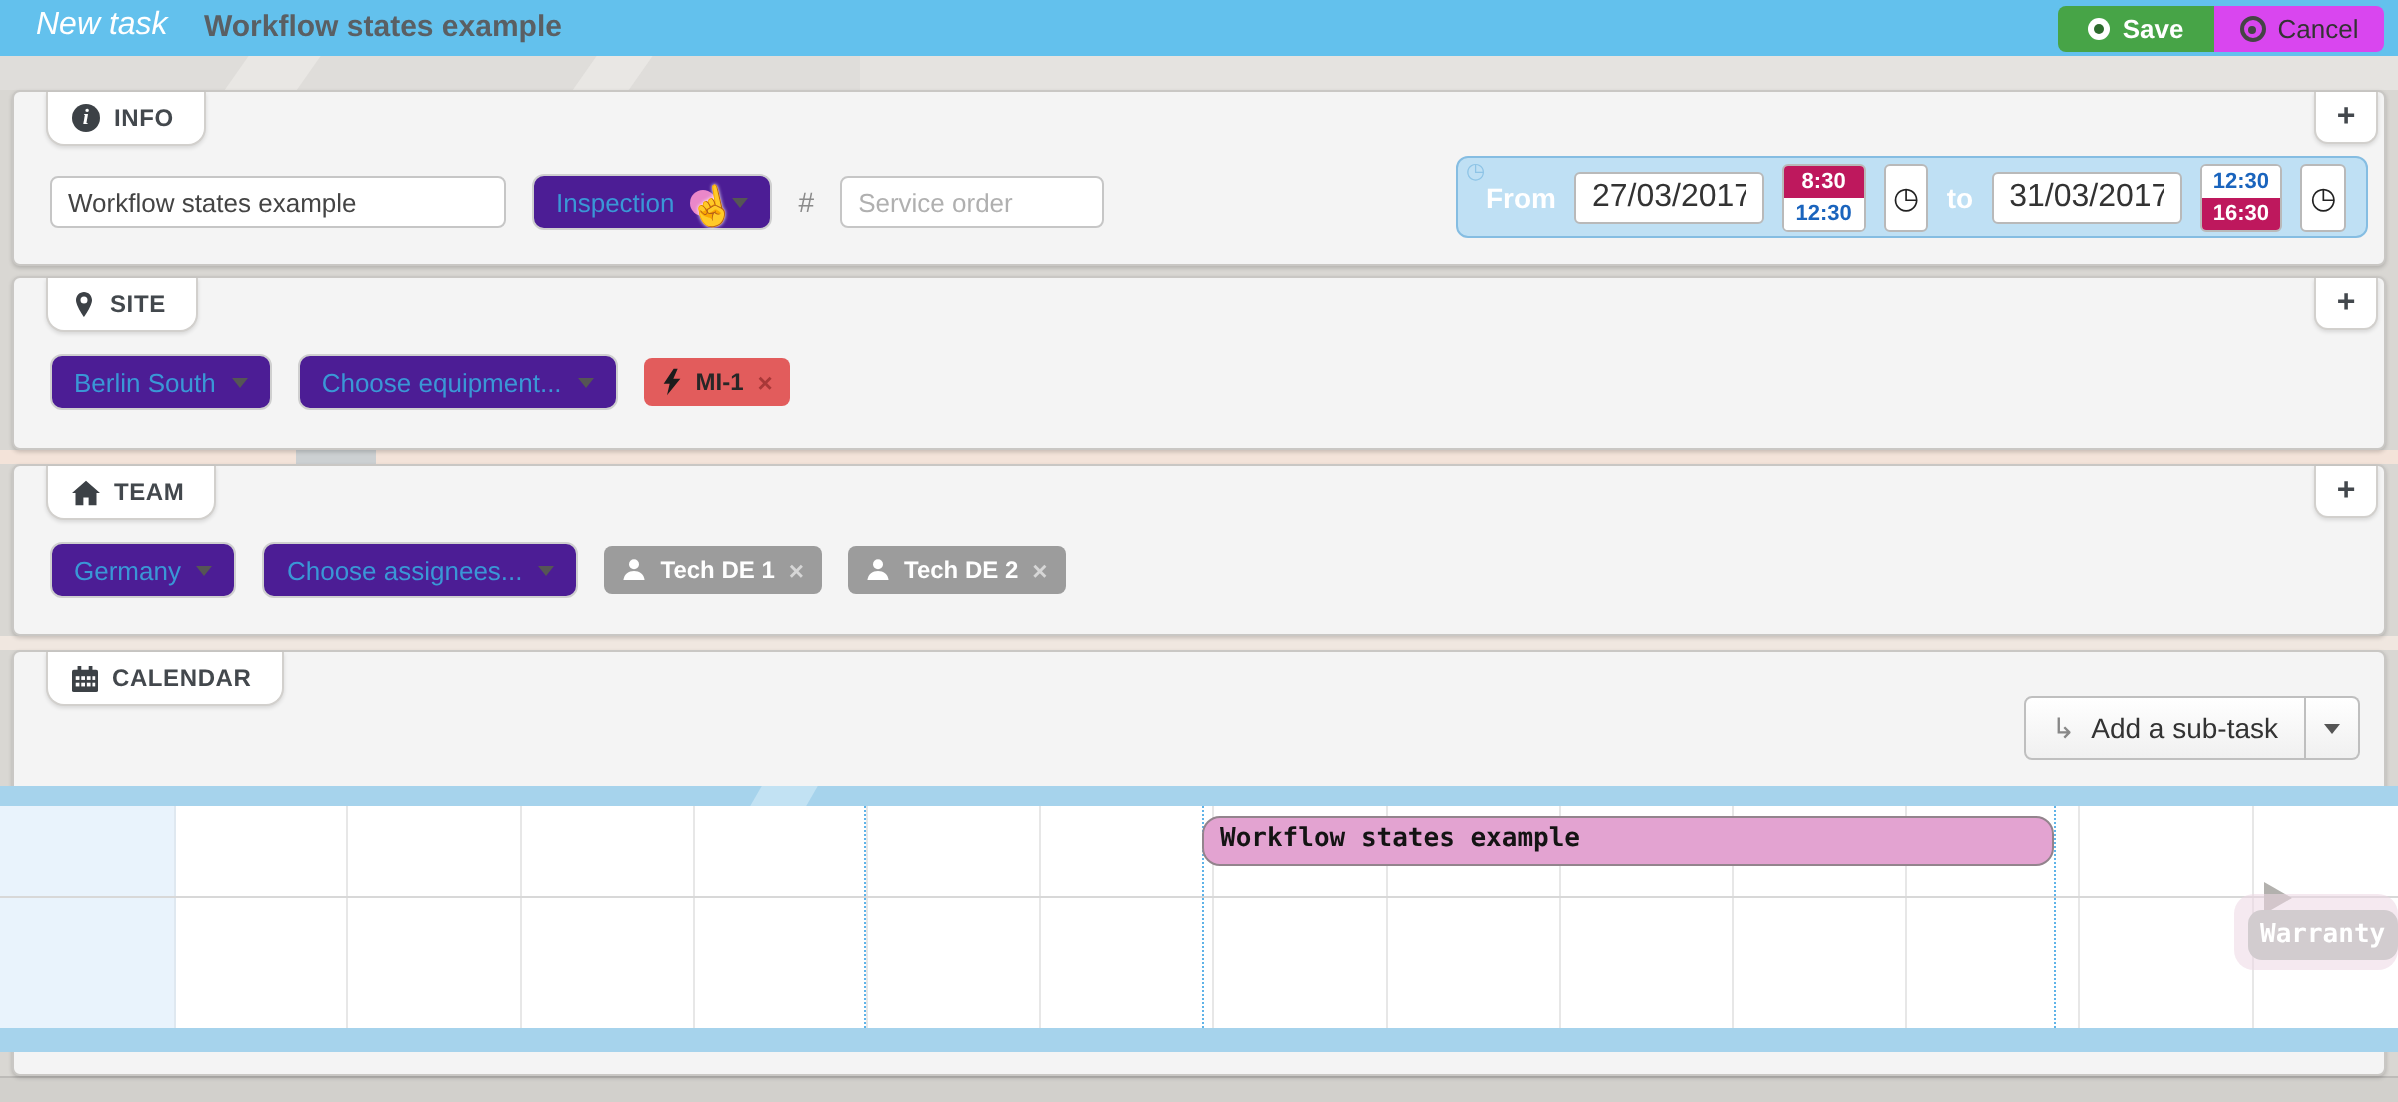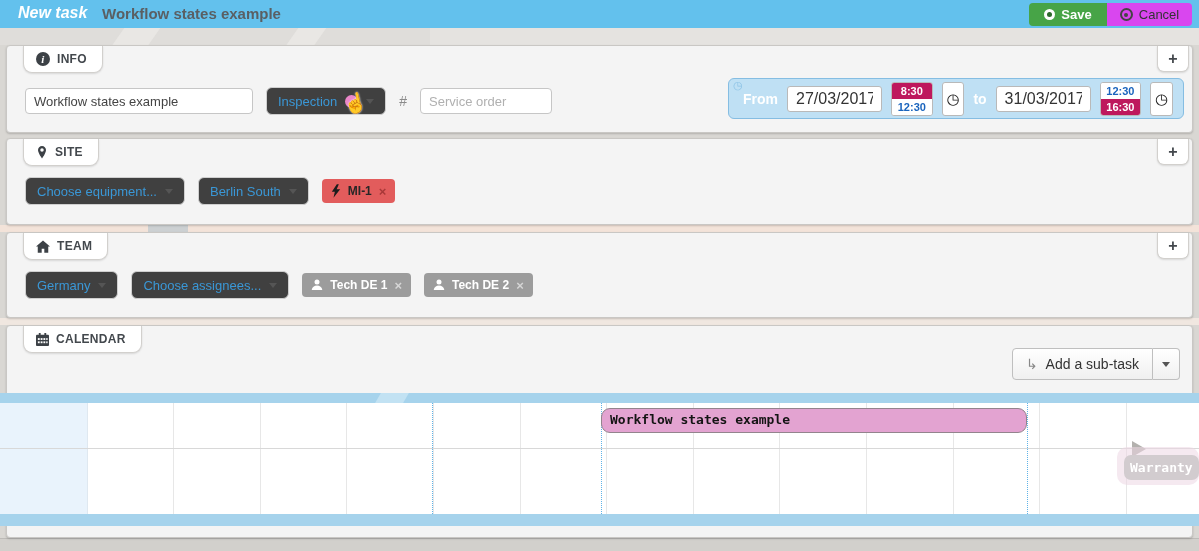--- a/index.html
+++ b/index.html
@@ -11,21 +11,21 @@
   #map-a{top:28px;height:17px;background:#dfddda;}
   #map-a .road{position:absolute;top:-6px;height:30px;background:#e9e7e4;transform:skewX(-35deg);}
   #map-a .patch{position:absolute;top:0;height:17px;background:#e5e3e0;}
   #map-b{top:225px;height:7px;background:#f3e3d9;}
   #map-b .patch{position:absolute;top:0;height:7px;background:#ccd0d2;}
   #map-c{top:318px;height:7px;background:#f0e7e0;}
   #map-d{top:538px;height:13px;background:#d2d0cc;border-top:1px solid #bdbbb8;}
 
   
   #header{position:absolute;top:0;left:0;width:1199px;height:28px;background:#63c1ed;z-index:3;}
-  #header .badge{position:absolute;left:18px;top:4px;font-size:16px;font-weight:bold;font-style:italic;color:#ffffff;}
+  #header .badge{position:absolute;left:18px;top:4px;font-size:16px;font-weight:normal;font-style:italic;color:#ffffff;}
   #header .title{position:absolute;left:102px;top:5px;font-size:15px;font-weight:bold;color:#5a5f63;}
   .hdr-btn{position:absolute;top:3px;height:23px;line-height:23px;font-size:13px;text-align:right;cursor:pointer;
     display:flex;align-items:center;justify-content:center;gap:6px;box-sizing:border-box;}
   #save-btn{right:92px;width:78px;background:#47a447;color:#fff;font-weight:bold;border-radius:4px 0 0 4px;}
   #cancel-btn{right:7px;width:85px;background:#d946ef;color:#333;border-radius:0 4px 4px 0;}
   .ico-save{width:11px;height:11px;border-radius:50%;background:#fff;position:relative;display:inline-block;}
   .ico-save:after{content:"";position:absolute;left:3px;top:3px;width:5px;height:5px;border-radius:50%;background:#2d6b2d;}
   .ico-cancel{width:9px;height:9px;border-radius:50%;border:2px solid #444;position:relative;display:inline-block;}
   .ico-cancel:after{content:"";position:absolute;left:2.5px;top:2.5px;width:4px;height:4px;border-radius:50%;background:#444;}
 
@@ -43,21 +43,21 @@
   .plus-tab{position:absolute;top:0;right:3px;width:30px;height:25px;background:#fff;border:1px solid #d2d0cd;border-top:none;
     border-radius:0 0 7px 7px;box-shadow:0 1px 2px rgba(0,0,0,.12);display:flex;align-items:center;justify-content:center;
     font-size:16px;font-weight:bold;color:#43484d;cursor:pointer;}
 
   .row{position:absolute;left:18px;display:flex;align-items:center;gap:13px;}
 
   .txt-input{height:26px;border:1px solid #c6c6c6;border-radius:4px;background:#fff;font-family:"Liberation Sans",sans-serif;
     font-size:13px;color:#444;padding:0 8px;box-sizing:border-box;}
   .txt-input::placeholder{color:#b0b0b0;}
 
-  .dd-btn{height:28px;background:#404040;border:1px solid #cfcfcf;border-radius:6px;display:flex;align-items:center;gap:8px;
+  .dd-btn{height:28px;background:#4c1d95;border:1px solid #cfcfcf;border-radius:6px;display:flex;align-items:center;gap:8px;
     padding:0 11px;font-size:13px;color:#3a97d6;cursor:pointer;box-sizing:border-box;}
   .caret{width:0;height:0;border-left:4px solid transparent;border-right:4px solid transparent;border-top:5px solid #555;}
   .dot{width:13px;height:13px;border-radius:50%;background:#ea87c9;}
 
   .hash{font-size:14px;color:#8a8a8a;}
 
   
   #schedule{position:absolute;top:32px;right:8px;width:456px;height:41px;background:#bfe0f4;border:1px solid #85bde2;
     border-radius:6px;display:flex;align-items:center;gap:9px;padding:0 10px 0 14px;box-sizing:border-box;}
   #schedule .mini-clock{position:absolute;top:0px;left:4px;font-size:11px;color:#8ec4e6;}
@@ -182,25 +182,25 @@
   <div class="panel" id="panel-site">
     <div class="tab">
       <svg width="12" height="15" viewBox="0 0 24 28">
         <path fill="#3c4146" d="M12 1C7.6 1 4 4.6 4 9c0 6 8 17 8 17s8-11 8-17c0-4.4-3.6-8-8-8zm0 11.5A3.5 3.5 0 1 1 12 5.5a3.5 3.5 0 0 1 0 7z"></path>
       </svg>
       <span>SITE</span>
     </div>
     <div class="plus-tab">+</div>
     <div class="row" style="top:38px;">
       <div class="dd-btn">
+        <span>Berlin South</span>
+        <span class="caret"></span>
+      </div>
+      <div class="dd-btn">
         <span>Choose equipment...</span>
-        <span class="caret"></span>
-      </div>
-      <div class="dd-btn">
-        <span>Berlin South</span>
         <span class="caret"></span>
       </div>
       <div class="tag tag-red">
         <svg width="10" height="14" viewBox="0 0 12 16">
           <polygon fill="#1c1c1c" points="7,0 1,9 4.6,9 3,16 11,6 6.8,6 9.4,0"></polygon>
         </svg>
         <span>MI-1</span>
         <span class="close">×</span>
       </div>
     </div>

